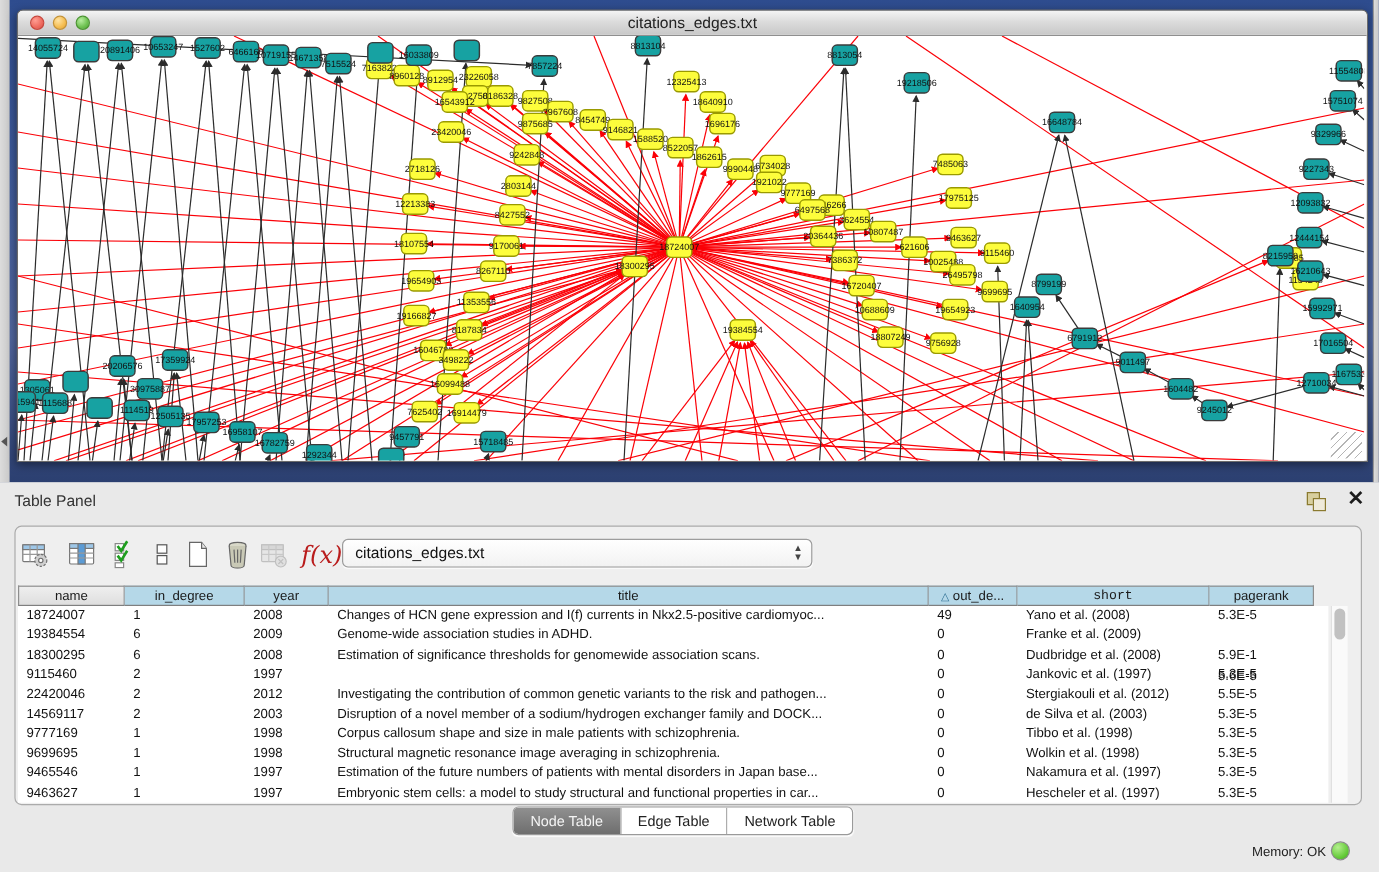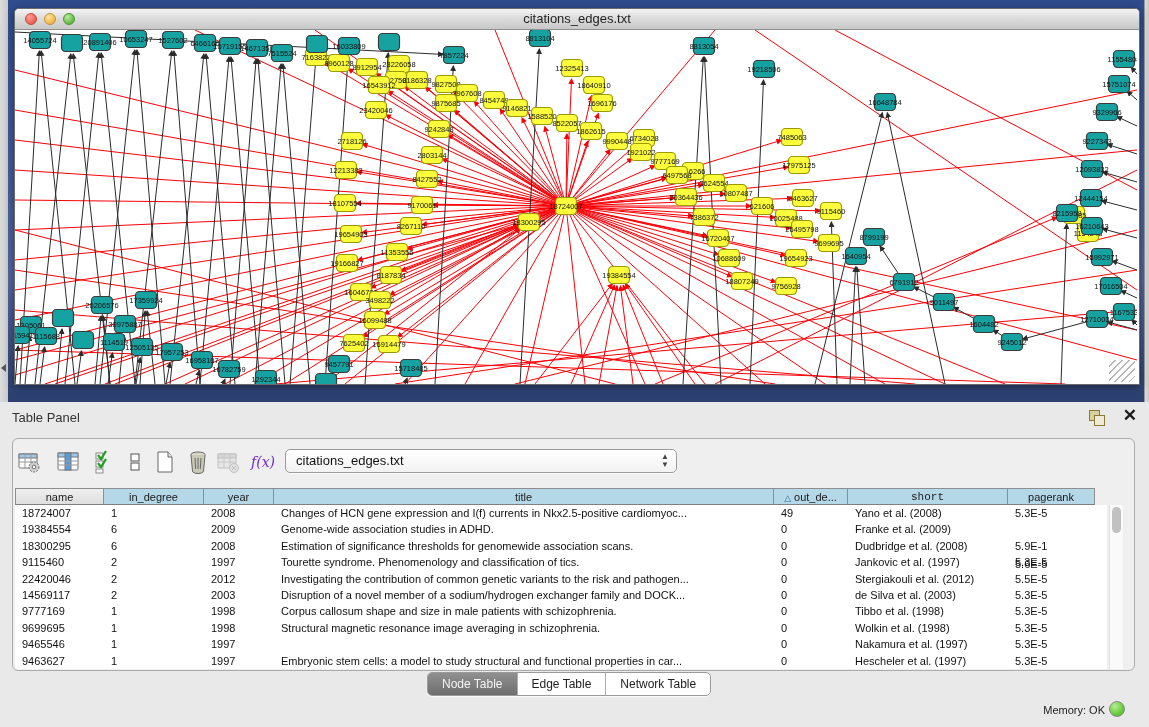--- a/index.html
+++ b/index.html
@@ -33,21 +33,21 @@
   .phead{position:relative;height:34px;}
   .ptitle{position:absolute;left:12px;top:8px;font-size:13px;color:#333;}
   .float-ic{position:absolute;right:44px;top:8px;width:16px;height:15px;cursor:pointer;}
   .float-ic .b1{position:absolute;left:0;top:0;width:9px;height:9px;border:1px solid #8a7a30;background:#d8cf9e;}
   .float-ic .b2{position:absolute;left:5px;top:5px;width:9px;height:9px;border:1px solid #8a7a30;background:#efeada;}
   .close-ic{position:absolute;right:12px;top:5px;font-size:17px;font-weight:bold;color:#1b1b1b;cursor:pointer;line-height:18px;}
   .pbox{position:absolute;left:12px;top:36px;width:1123px;height:233px;box-sizing:border-box;
         border:1px solid #ababab;border-radius:6px;background:#efefef;overflow:hidden;}
   .ptoolbar{position:absolute;left:0;top:0;width:100%;height:48px;}
   .tbtn{position:absolute;top:11px;width:24px;height:24px;cursor:pointer;}
-  .fx{font-family:"DejaVu Serif",serif;font-style:italic;font-size:14px;color:#6d28d9;line-height:24px;}
+  .fx{font-family:"DejaVu Serif",serif;font-style:italic;font-size:20px;color:#b91c1c;line-height:24px;}
   .combo{position:absolute;left:272px;top:10px;width:392px;height:24px;box-sizing:border-box;
          border:1px solid #9c9c9c;border-radius:5px;background:linear-gradient(#ffffff,#f2f2f2);
          font-size:13px;color:#111;line-height:22px;padding-left:10px;cursor:pointer;
          box-shadow:0 1px 1px rgba(255,255,255,.8);}
   .combo .spin{position:absolute;right:7px;top:3px;font-size:8px;color:#444;line-height:8px;text-align:center;}
   
   .thead{position:absolute;left:2px;top:49px;height:17px;}
   .th{position:absolute;top:0;height:17px;box-sizing:border-box;border-right:1px solid #8e8e8e;
       border-top:1px solid #8e8e8e;border-bottom:1px solid #7f7f7f;
       background:#b5d8e8;font-size:11px;color:#1a1a1a;text-align:center;line-height:16px;cursor:pointer;
@@ -867,21 +867,20 @@
           <div class="td" style="left: 189px; width: 70px;">2008</div>
           <div class="td" style="left: 259px; width: 500px;">Estimation of significance thresholds for genomewide association scans.</div>
           <div class="td" style="left: 759px; width: 74px;">0</div>
           <div class="td" style="left: 833px; width: 160px;">Dudbridge et al. (2008)</div>
           <div class="td" style="left: 993px; width: 87px;">5.9E-1</div>
         </div>
         <div class="tr" style="top: 49.2px;">
           <div class="td" style="left: 0px; width: 89px;">9115460</div>
           <div class="td" style="left: 89px; width: 100px;">2</div>
           <div class="td" style="left: 189px; width: 70px;">1997</div>
-          <div class="td" style="left: 259px; width: 500px;">Tourette syndrome. Phenomenology and classification of tics.</div>
           <div class="td" style="left: 759px; width: 74px;">0</div>
           <div class="td" style="left: 833px; width: 160px;">Jankovic et al. (1997)</div>
           <div class="td" style="left: 993px; width: 87px;">5.3E-5</div>
         </div>
         <div class="tr" style="top: 65.6px;">
           <div class="td" style="left: 0px; width: 89px;">22420046</div>
           <div class="td" style="left: 89px; width: 100px;">2</div>
           <div class="td" style="left: 189px; width: 70px;">2012</div>
           <div class="td" style="left: 259px; width: 500px;">Investigating the contribution of common genetic variants to the risk and pathogen...</div>
           <div class="td" style="left: 759px; width: 74px;">0</div>
@@ -912,20 +911,21 @@
           <div class="td" style="left: 189px; width: 70px;">1998</div>
           <div class="td" style="left: 259px; width: 500px;">Structural magnetic resonance image averaging in schizophrenia.</div>
           <div class="td" style="left: 759px; width: 74px;">0</div>
           <div class="td" style="left: 833px; width: 160px;">Wolkin et al. (1998)</div>
           <div class="td" style="left: 993px; width: 87px;">5.3E-5</div>
         </div>
         <div class="tr" style="top: 131.2px;">
           <div class="td" style="left: 0px; width: 89px;">9465546</div>
           <div class="td" style="left: 89px; width: 100px;">1</div>
           <div class="td" style="left: 189px; width: 70px;">1997</div>
+          <div class="td" style="left: 259px; width: 500px;">Estimation of the future numbers of patients with mental disorders in Japan base...</div>
           <div class="td" style="left: 759px; width: 74px;">0</div>
           <div class="td" style="left: 833px; width: 160px;">Nakamura et al. (1997)</div>
           <div class="td" style="left: 993px; width: 87px;">5.3E-5</div>
         </div>
         <div class="tr" style="top: 147.6px;">
           <div class="td" style="left: 0px; width: 89px;">9463627</div>
           <div class="td" style="left: 89px; width: 100px;">1</div>
           <div class="td" style="left: 189px; width: 70px;">1997</div>
           <div class="td" style="left: 259px; width: 500px;">Embryonic stem cells: a model to study structural and functional properties in car...</div>
           <div class="td" style="left: 759px; width: 74px;">0</div>

